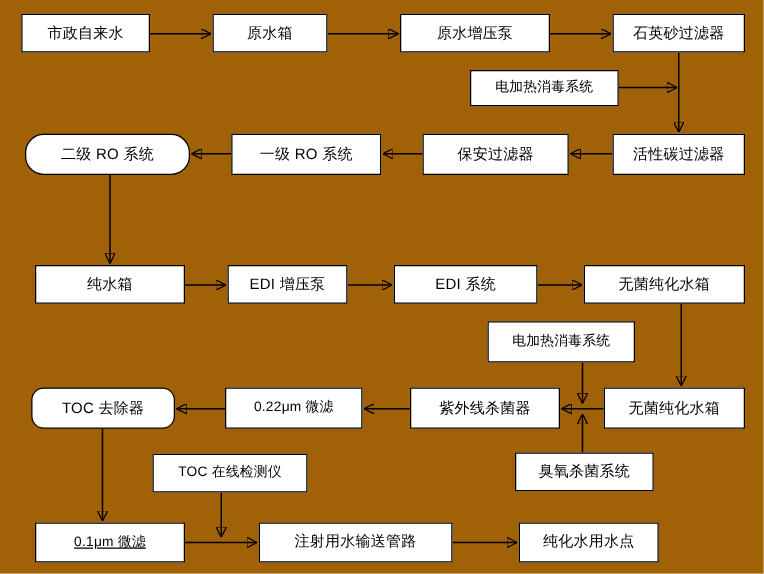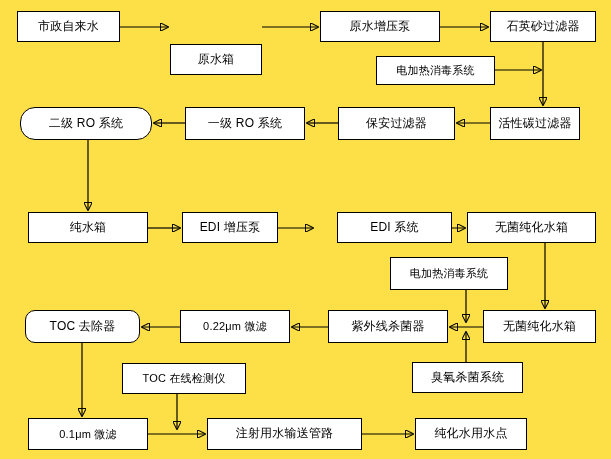--- a/index.html
+++ b/index.html
@@ -4,21 +4,21 @@
 <style>
   html, body {
     margin: 0;
     padding: 0;
     background: #ffffff;
   }
   #canvas {
     position: relative;
     width: 611px;
     height: 459px;
-    background: #fde047;
+    background: #a16207;
     font-family: "Liberation Sans", "DejaVu Sans", sans-serif;
     overflow: hidden;
   }
   .node {
     position: absolute;
     box-sizing: border-box;
     border: 1px solid #000000;
     background: #ffffff;
     display: flex;
     align-items: center;
@@ -91,57 +91,57 @@
     <line x1="82" y1="343" x2="82" y2="416" marker-end="url(#arrow)"></line>
 
     <line x1="148" y1="434" x2="205" y2="434" marker-end="url(#arrow)"></line>
 
     <line x1="177" y1="394" x2="177" y2="429" marker-end="url(#arrow)"></line>
     <line x1="362" y1="434" x2="413" y2="434" marker-end="url(#arrow)"></line>
   </svg>
 
   <div class="node" style="left:17px; top:11px; width:103px; height:31px;">市政自来水</div>
 
-  <div class="node" style="left:170px; top:11px; width:92px; height:31px;margin-top:33px;">原水箱</div>
+  <div class="node" style="left:170px; top:11px; width:92px; height:31px;">原水箱</div>
 
   <div class="node" style="left:320px; top:11px; width:120px; height:31px;">原水增压泵</div>
 
   <div class="node" style="left:490px; top:11px; width:106px; height:31px;">石英砂过滤器</div>
 
   <div class="node small" style="left:376px; top:56px; width:119px; height:29px;">电加热消毒系统</div>
 
   <div class="node" style="left:20px; top:107px; width:132px; height:33px;border-radius:15px;">二级 RO 系统</div>
 
   <div class="node" style="left:185px; top:107px; width:120px; height:33px;">一级 RO 系统</div>
 
   <div class="node" style="left:338px; top:107px; width:117px; height:33px;">保安过滤器</div>
 
-  <div class="node" style="left:490px; top:107px; width:90px; height:33px;">活性碳过滤器</div>
+  <div class="node" style="left:490px; top:107px; width:106px; height:33px;">活性碳过滤器</div>
 
   <div class="node" style="left:28px; top:212px; width:120px; height:31px;">纯水箱</div>
 
   <div class="node" style="left:182px; top:212px; width:96px; height:31px;">EDI 增压泵</div>
 
-  <div class="node" style="left:315px; top:212px; width:115px; height:31px;margin-left:22px;">EDI 系统</div>
+  <div class="node" style="left:315px; top:212px; width:115px; height:31px;">EDI 系统</div>
 
   <div class="node" style="left:467px; top:212px; width:129px; height:31px;">无菌纯化水箱</div>
 
   <div class="node small" style="left:390px; top:257px; width:118px; height:33px;">电加热消毒系统</div>
 
   <div class="node" style="left:25px; top:310px; width:115px; height:33px;border-radius:10px;">TOC 去除器</div>
 
   <div class="node small" style="left:180px; top:310px; width:110px; height:33px;text-align:center;">0.22μm 微滤</div>
 
   <div class="node" style="left:328px; top:310px; width:120px; height:33px;">紫外线杀菌器</div>
 
   <div class="node" style="left:483px; top:310px; width:113px; height:33px;">无菌纯化水箱</div>
 
   <div class="node" style="left:412px; top:362px; width:111px; height:31px;">臭氧杀菌系统</div>
 
   <div class="node small" style="left:122px; top:363px; width:124px; height:31px;">TOC 在线检测仪</div>
 
-  <div class="node small" style="left:28px; top:418px; width:120px; height:32px;">0.1μm 微滤</div>
+  <div class="node small" style="left:28px; top:418px; width:120px; height:32px;text-decoration:underline;">0.1μm 微滤</div>
 
   <div class="node" style="left:207px; top:418px; width:155px; height:32px;">注射用水输送管路</div>
 
   <div class="node" style="left:415px; top:418px; width:112px; height:32px;">纯化水用水点</div>
 
 </div>
 
 </body></html>

